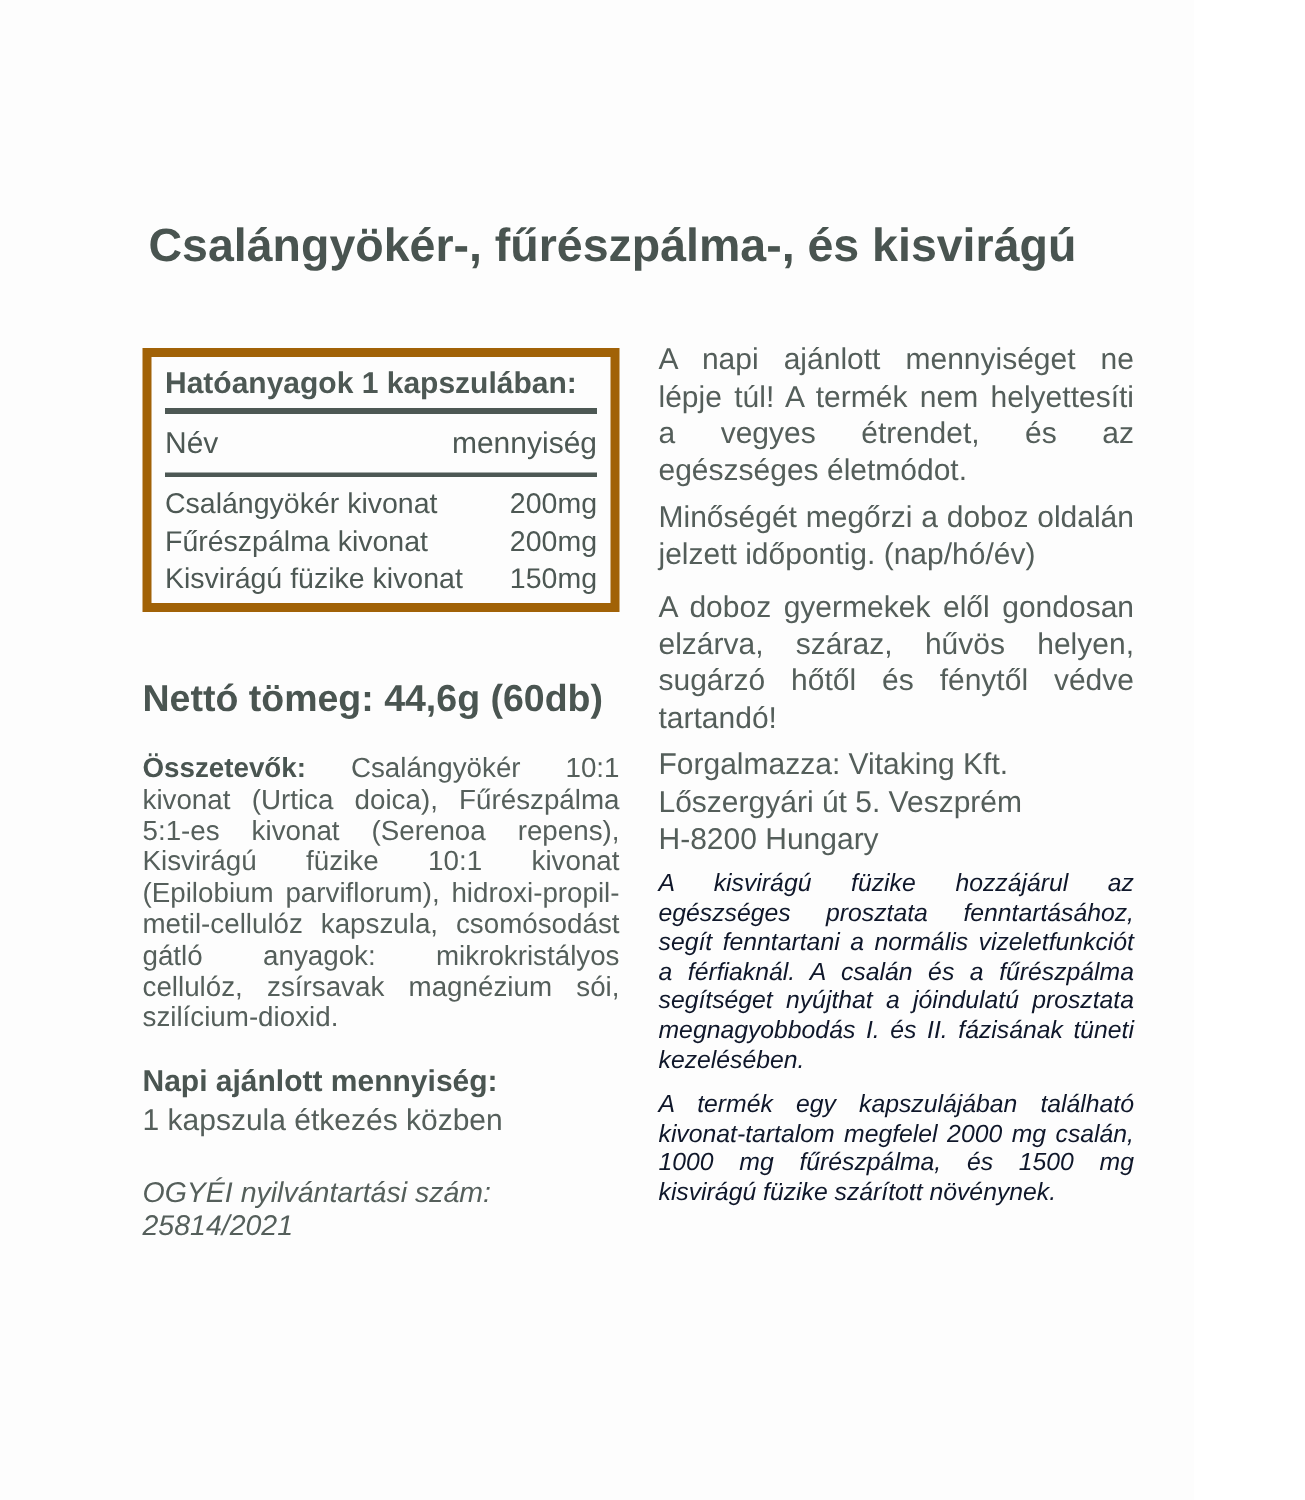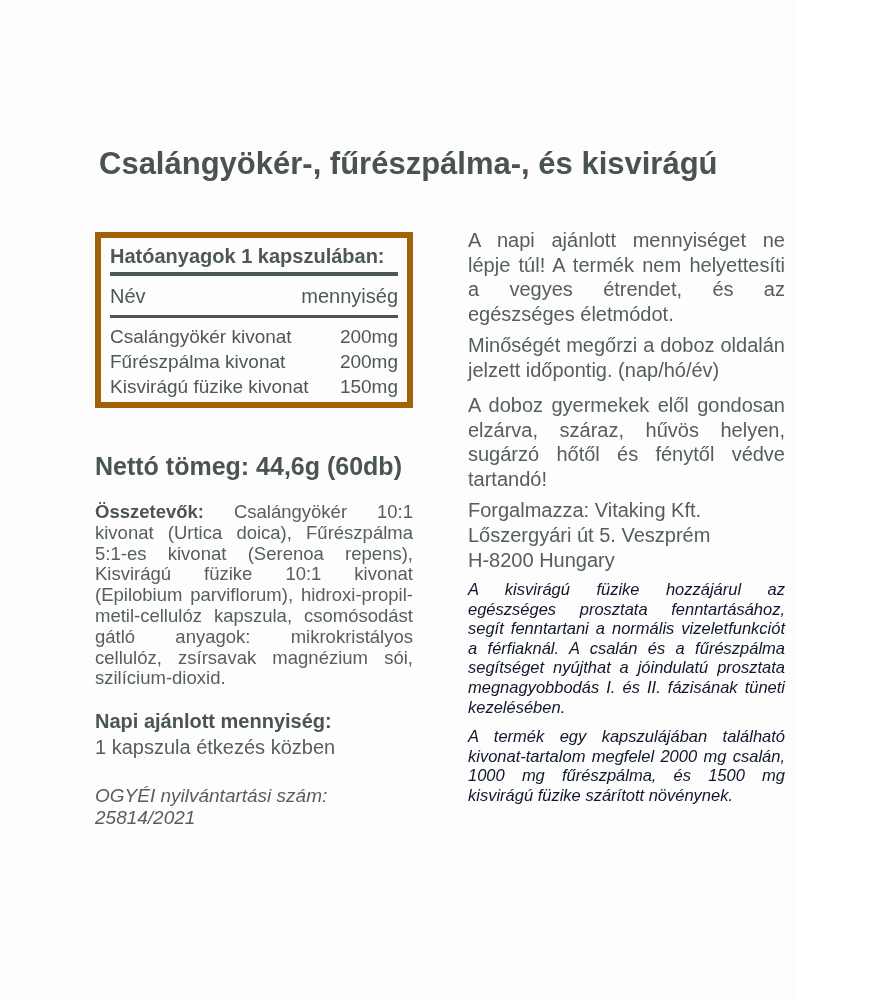--- a/index.html
+++ b/index.html
@@ -12,21 +12,21 @@
     overflow:hidden;
   }
   .title{
     position:absolute;left:99px;top:144px;width:700px;
     margin:0;
     font-size:31px;line-height:40px;font-weight:bold;
     color:#495450;
   }
   .col{position:absolute;top:232px;}
   .col-left{left:95px;width:318px;}
-  .col-right{left:468px;top:228px;width:317px;}
+  .col-right{left:439px;top:228px;width:317px;}
 
   
   .ing-table{
     border:6px solid #a16207;
     padding:7px 0 3px 0;
     color:#4d5854;
   }
   .t-caption{
     font-weight:bold;font-size:20px;line-height:22px;
     padding:0 9px 5px 9px;

